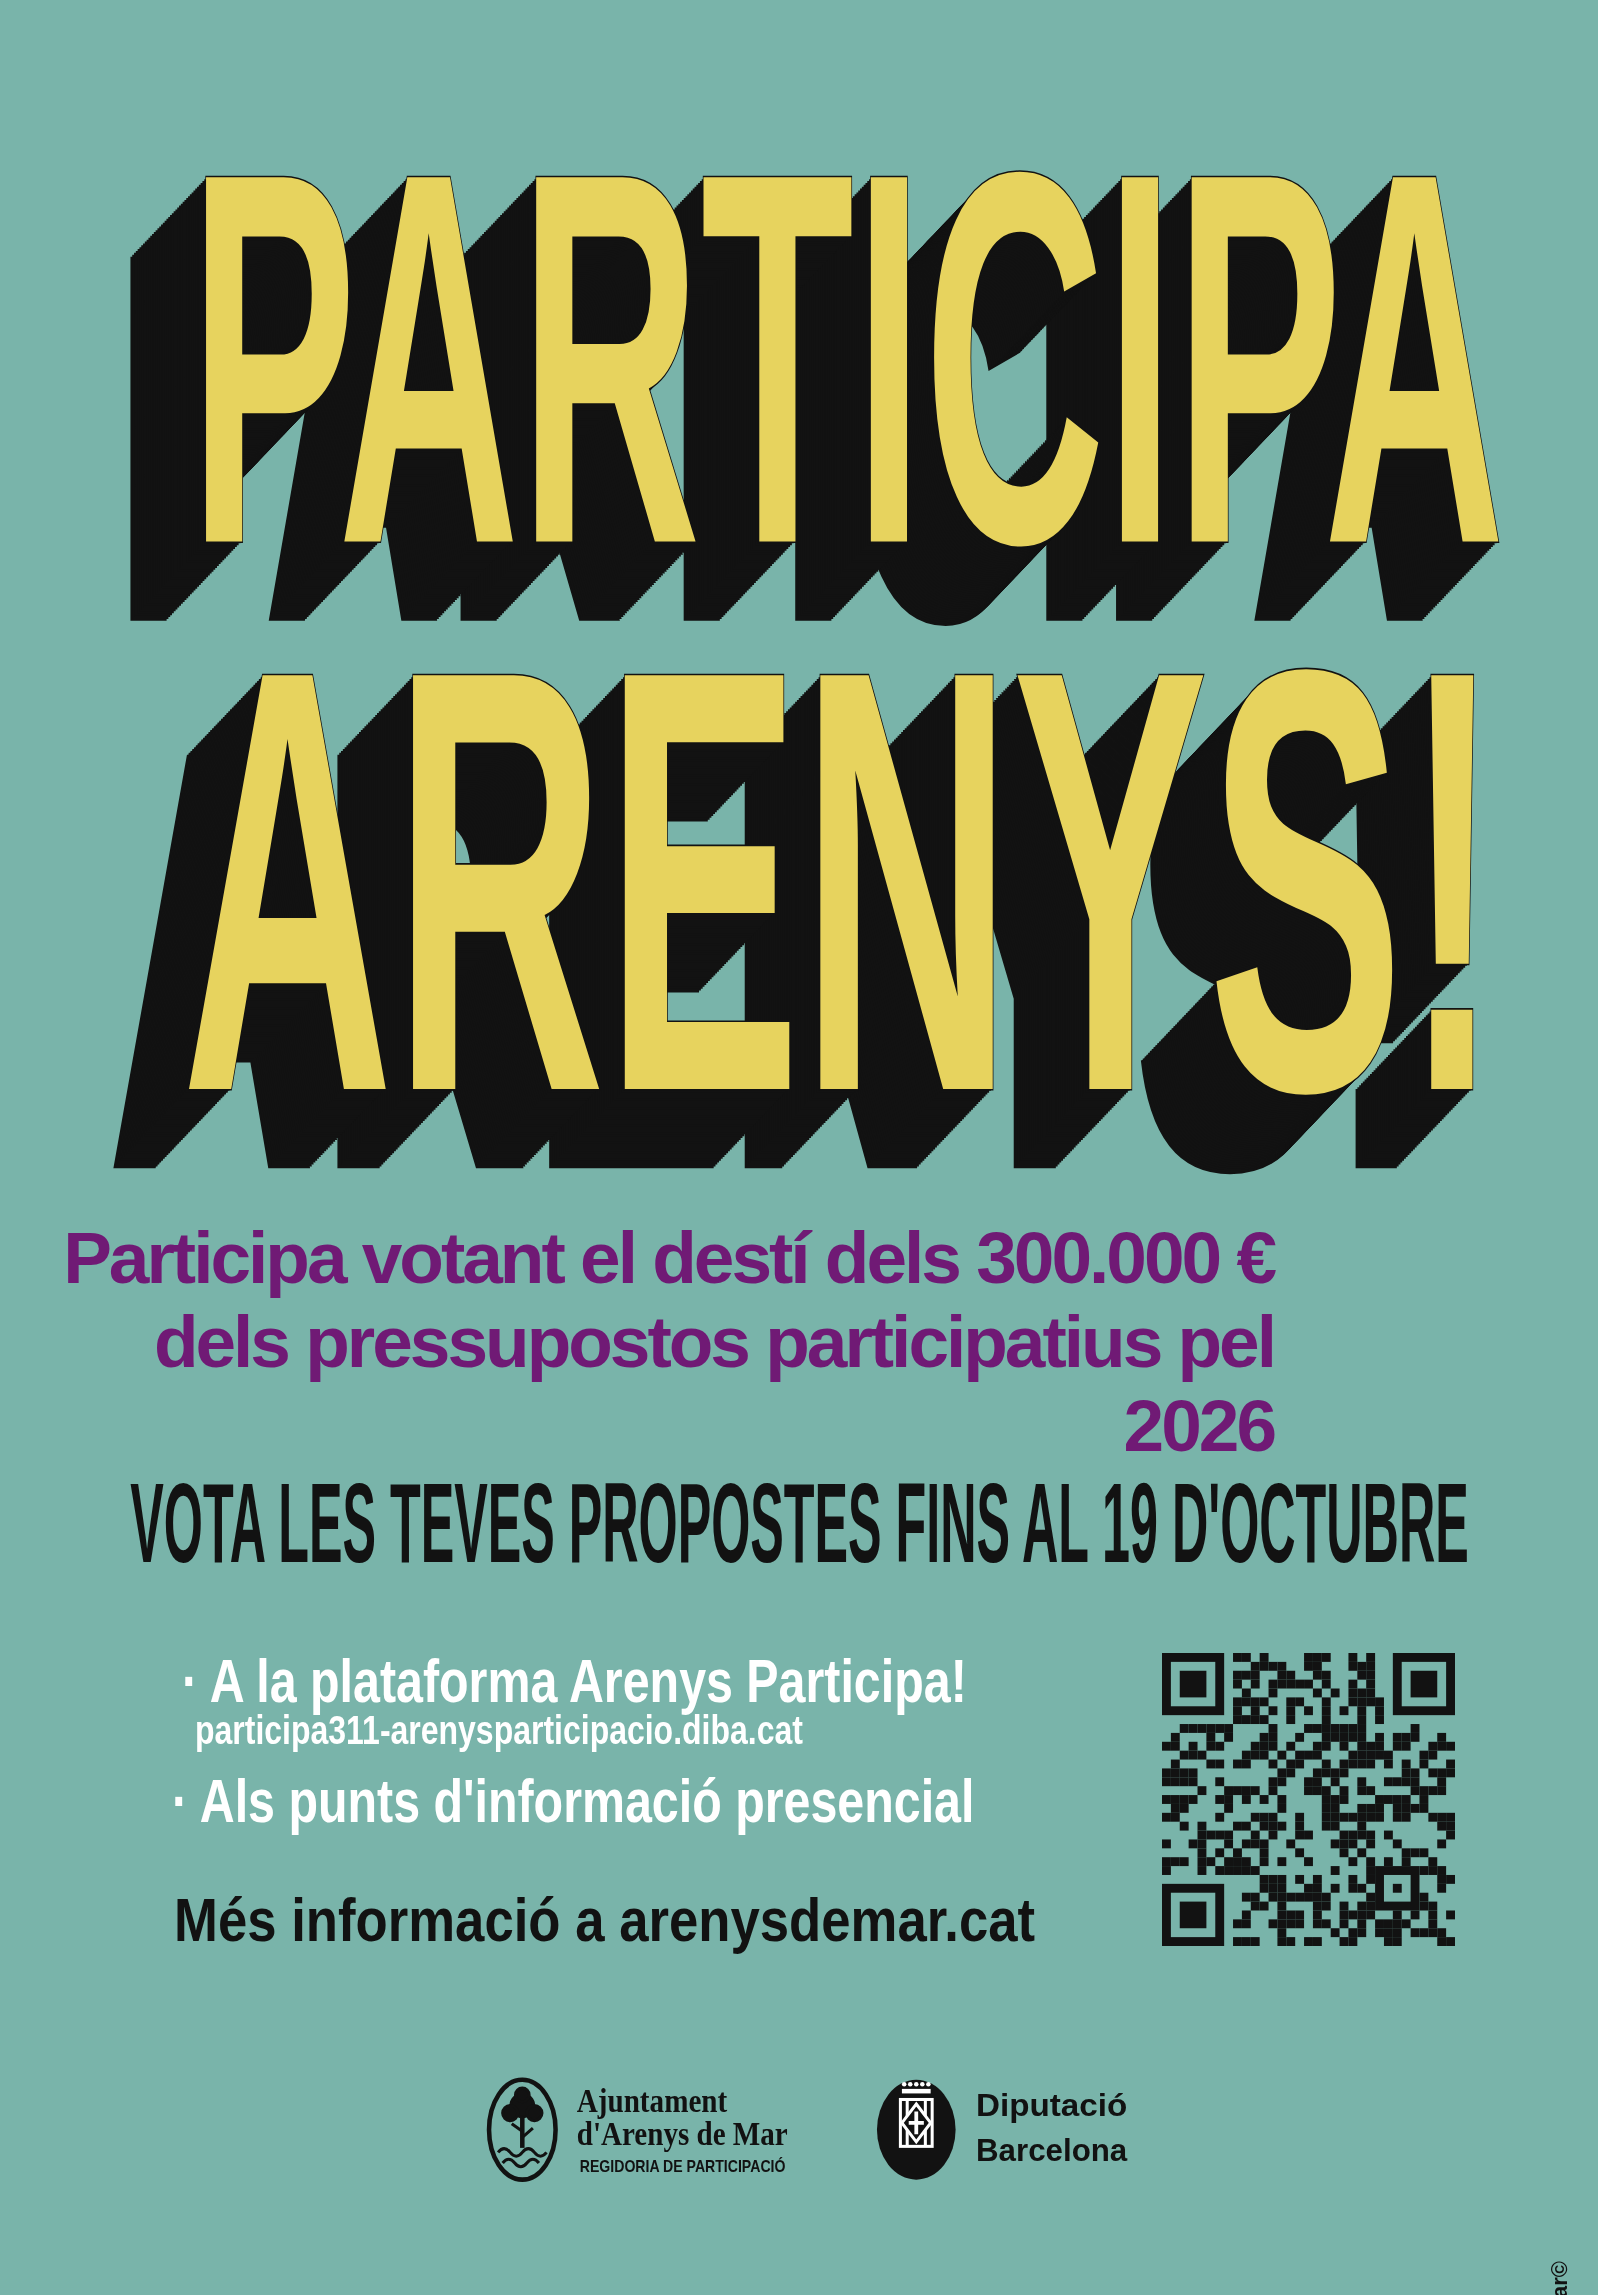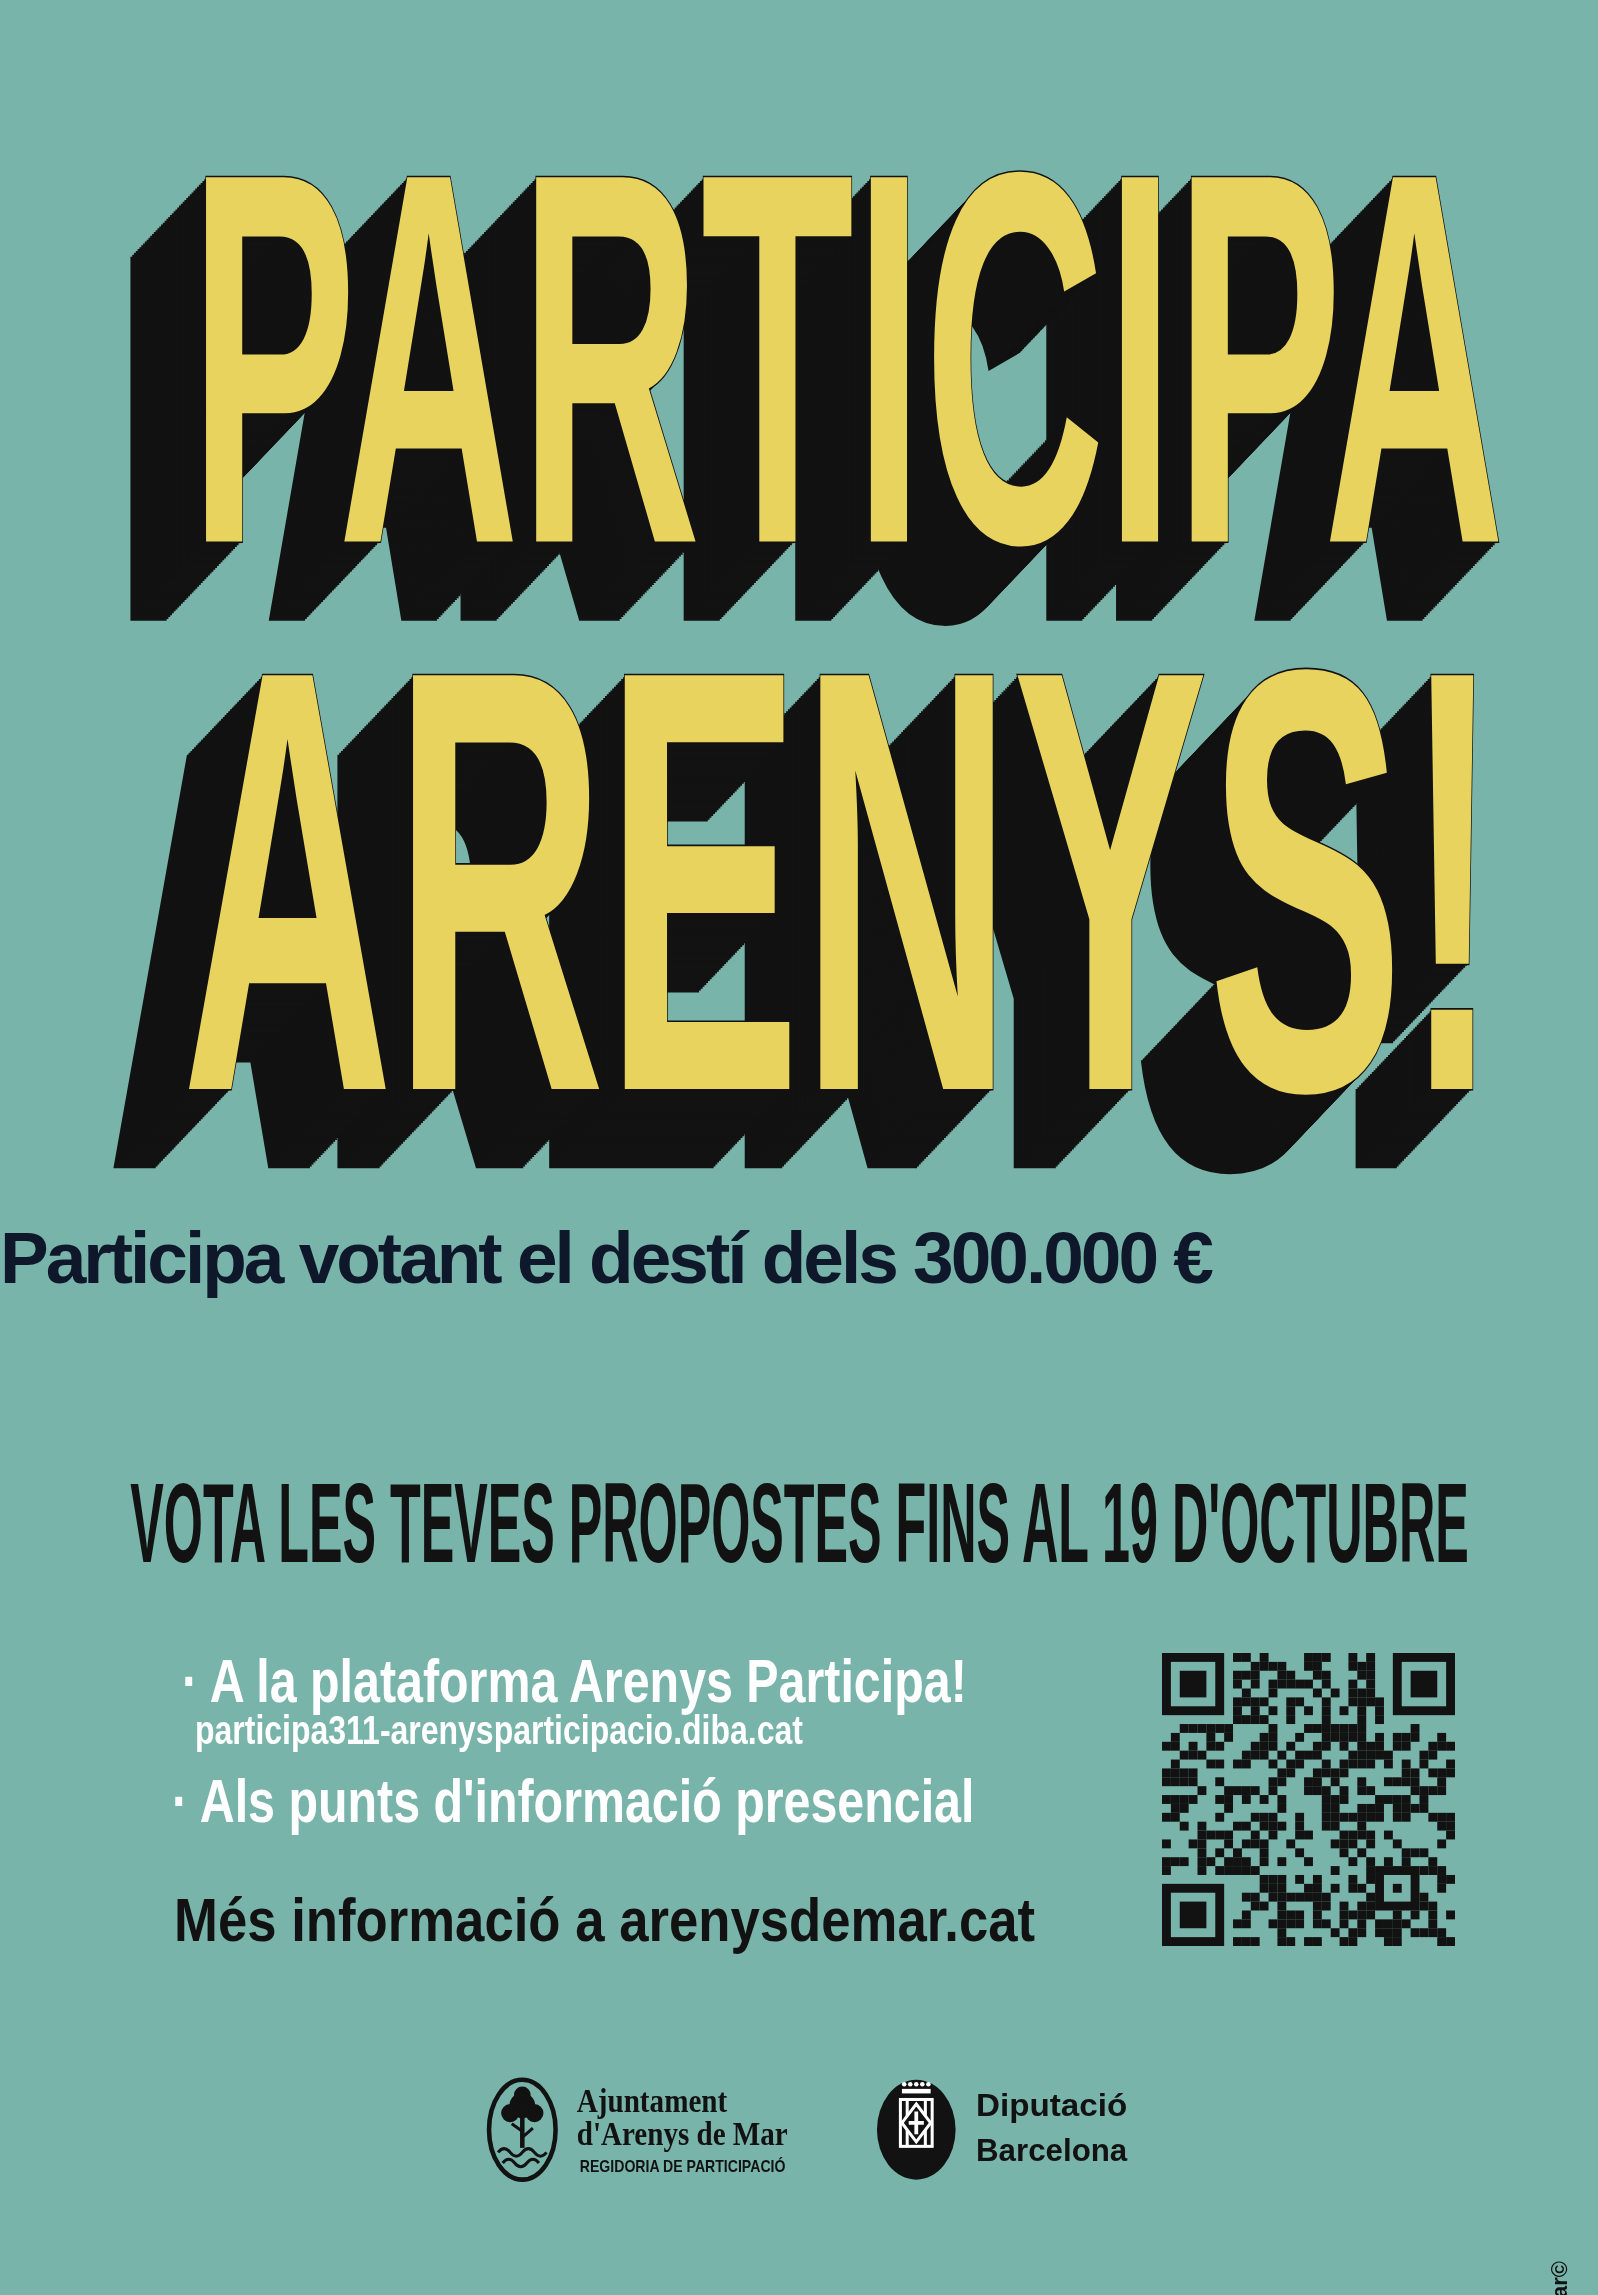--- a/index.html
+++ b/index.html
@@ -4,22 +4,22 @@
 <style>
   html,body{margin:0;padding:0;background:#79b4aa;}
   .poster{
     position:relative;width:1599px;height:2295px;overflow:hidden;
     background:#79b4aa;font-family:"Liberation Sans",sans-serif;
   }
   svg{display:block}
   .overlay{position:absolute;left:0;top:0;}
   .overlay text{font-family:"Liberation Sans",sans-serif;font-weight:700;}
   .subtitle{
-    position:absolute;left:0;top:1216px;width:1274px;text-align:left;
-    color:#0f172a;font-weight:700;font-size:73px;line-height:84px;letter-spacing:-3px;
+    position:absolute;left:0;top:1216px;width:1274px;text-align:right;
+    color:#701a75;font-weight:700;font-size:73px;line-height:84px;letter-spacing:-3px;
   }
   .bullets div{position:absolute;white-space:nowrap;font-weight:700;transform-origin:left top;}
   .bullet-line{color:#ffffff;font-size:62px;line-height:1.1;transform:scaleX(0.78);}
   .url-line{color:#ffffff;font-size:41px;line-height:1.1;transform:scaleX(0.78);}
   .more-info{color:#121212;font-size:62px;line-height:1.1;transform:scaleX(0.85);}
   .qr{position:absolute;left:1162px;top:1653px;}
   .footer{position:absolute;left:424px;top:2042px;}
   .footer text{fill:#121212;}
   .serif{font-family:"Liberation Serif",serif;font-weight:700;}
   .sans-b{font-family:"Liberation Sans",sans-serif;font-weight:700;}
@@ -129,20 +129,21 @@
         <use href="#t2" transform="translate(-4.761904761904762,5)"></use>
         <use href="#t2" transform="translate(-2.380952380952381,2.5)"></use>
       </g>
     <use href="#t2" fill="#e7d35e" stroke="#121212" stroke-width="4" paint-order="stroke"></use>
 
     <text x="172" y="2065" font-size="150" textLength="1770" lengthAdjust="spacingAndGlyphs" fill="#121212">VOTA LES TEVES PROPOSTES FINS AL 19 D'OCTUBRE</text>
   </svg>
 
   <div class="subtitle">
     <div>Participa votant el destí dels 300.000 €</div>
+    <div>dels pressupostos participatius pel 2026</div>
   </div>
 
   <div class="bullets">
     <div class="bullet-line" style="left:182px;top:1647px;">· A la plataforma Arenys Participa!</div>
     <div class="url-line" style="left:195px;top:1708px;">participa311-arenysparticipacio.diba.cat</div>
     <div class="bullet-line" style="left:172px;top:1767px;">· Als punts d'informació presencial</div>
     <div class="more-info" style="left:174px;top:1886px;">Més informació a arenysdemar.cat</div>
   </div>
 
   <svg id="qr-svg" class="qr" width="293" height="293" viewBox="0 0 388 388">

